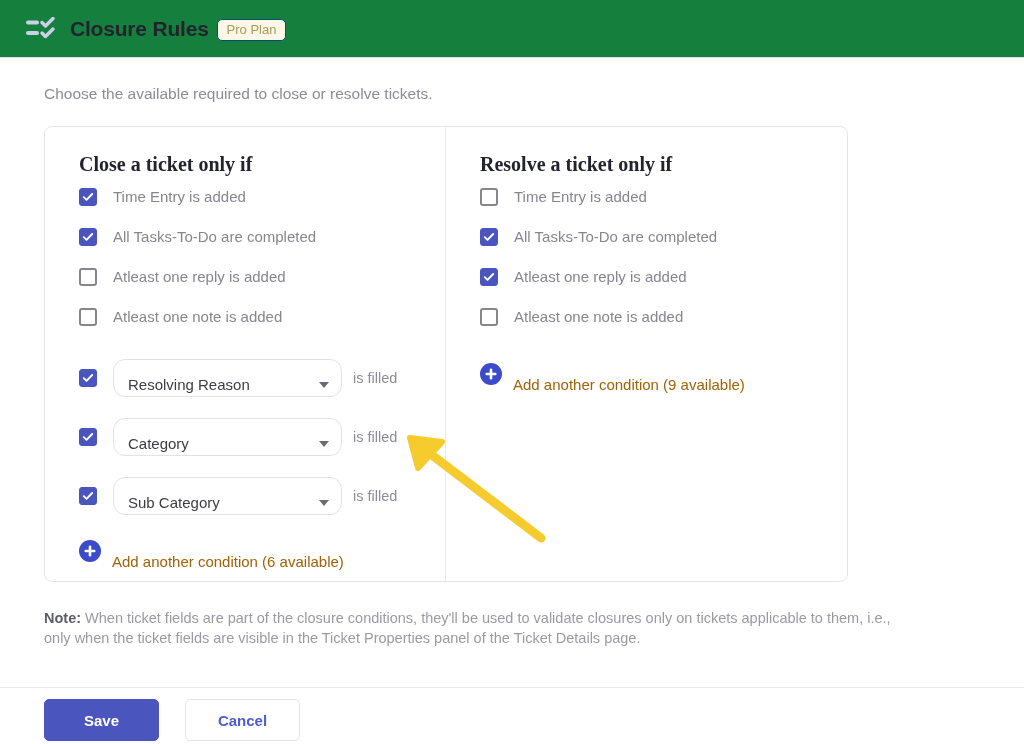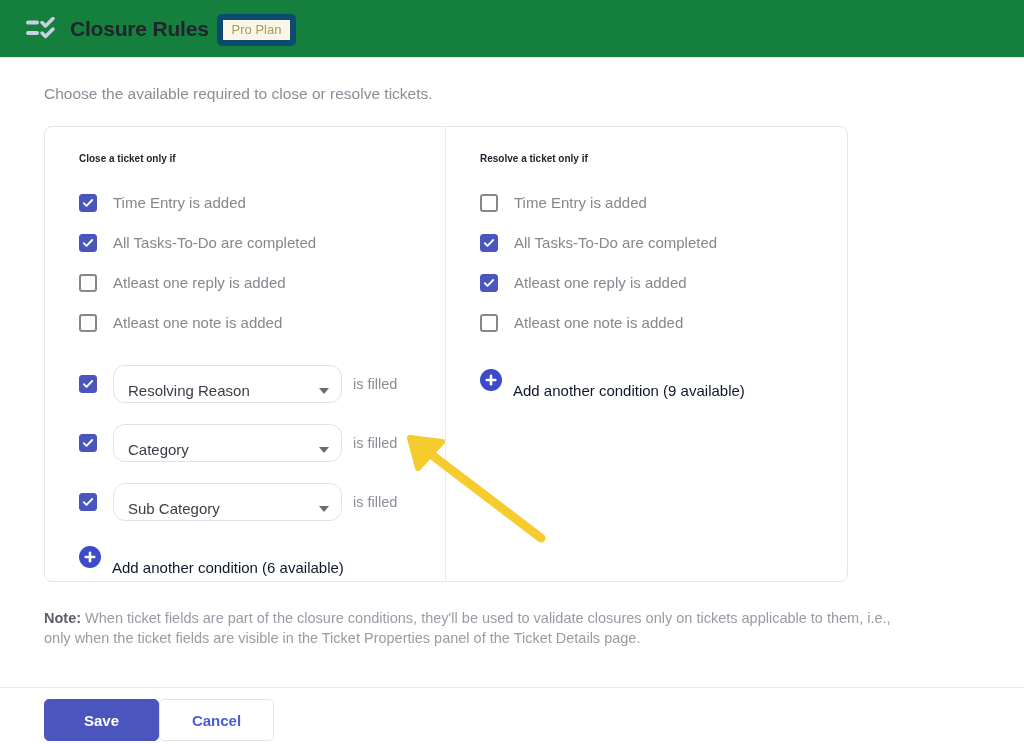--- a/index.html
+++ b/index.html
@@ -41,21 +41,21 @@
     color: #23232e;
     letter-spacing: -0.2px;
   }
 
   .pro-badge {
     margin-left: 8px;
     display: inline-block;
     font-size: 13px;
     color: #a99a56;
     background: #faf7e9;
-    border: 6px solid #0c4a6e;
+    border: 1px solid #0c4a6e;
     border-radius: 5px;
     padding: 3px 9px 4px;
     line-height: 1;
     position: relative;
     top: 1px;
   }
 
   
   .content {
     padding: 0 44px;
@@ -81,24 +81,25 @@
 
   .col {
     flex: 0 0 401px;
     padding: 26px 0 0 34px;
     position: relative;
   }
 
   .col-left { border-right: 1px solid #e8e9f2; }
 
   .col-title {
-    font-size: 10px;
+    font-size: 20px;
     font-weight: bold;
     color: #23232e;
-    margin-bottom: 30px;
+    margin-bottom: 12px;
+    font-family: Liberation Serif, serif;
   }
 
   
   .cond-row {
     display: flex;
     align-items: flex-start;
     height: 40px;
   }
 
   .checkbox {
@@ -174,21 +175,21 @@
 
   .plus-icon {
     width: 22px; height: 22px;
     flex: 0 0 22px;
     display: block;
   }
 
   .add-text {
     margin-left: 11px;
     font-size: 15px;
-    color: #0f172a;
+    color: #a16207;
     white-space: nowrap;
     margin-top: 21px;
   }
 
   
   .note {
     margin-top: 26px;
     font-size: 14.5px;
     line-height: 20px;
     color: #9a9aa5;
@@ -203,20 +204,21 @@
     top: 687px;
     height: 1px;
     background: #e9e9ef;
   }
 
   .footer {
     position: absolute;
     left: 44px;
     top: 699px;
     display: flex;
+    gap: 26px;
   }
 
   .btn {
     height: 42px;
     border-radius: 5px;
     font-size: 15px;
     font-weight: bold;
     display: flex;
     align-items: center;
     justify-content: center;

